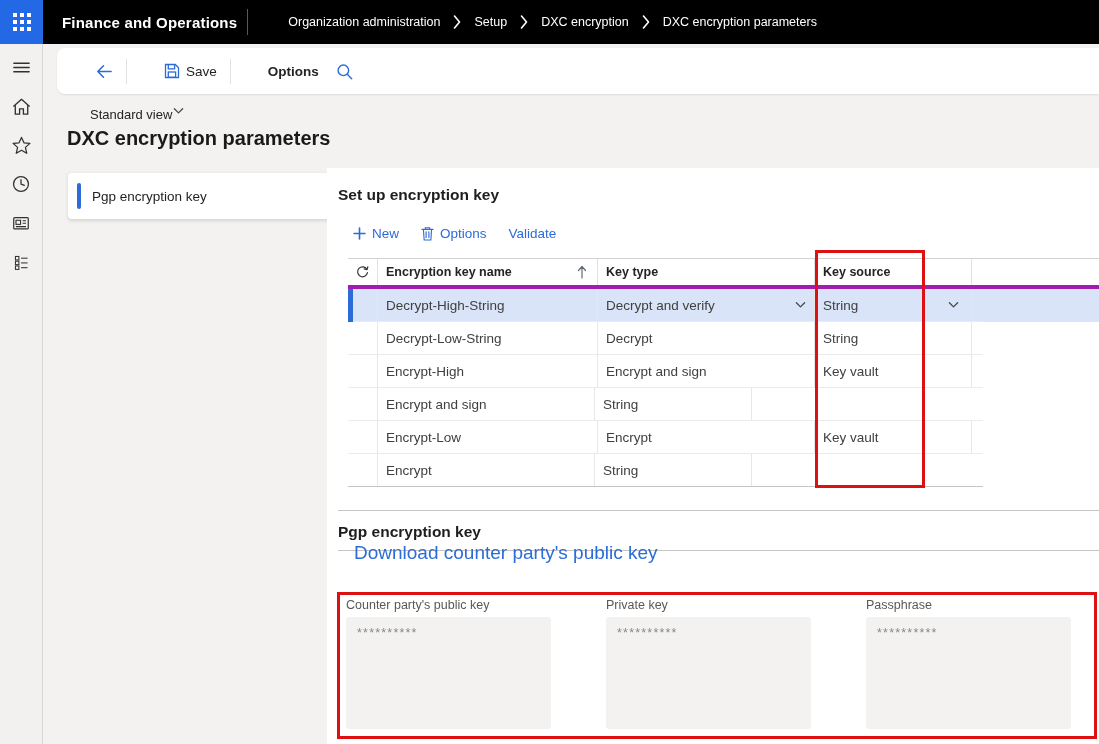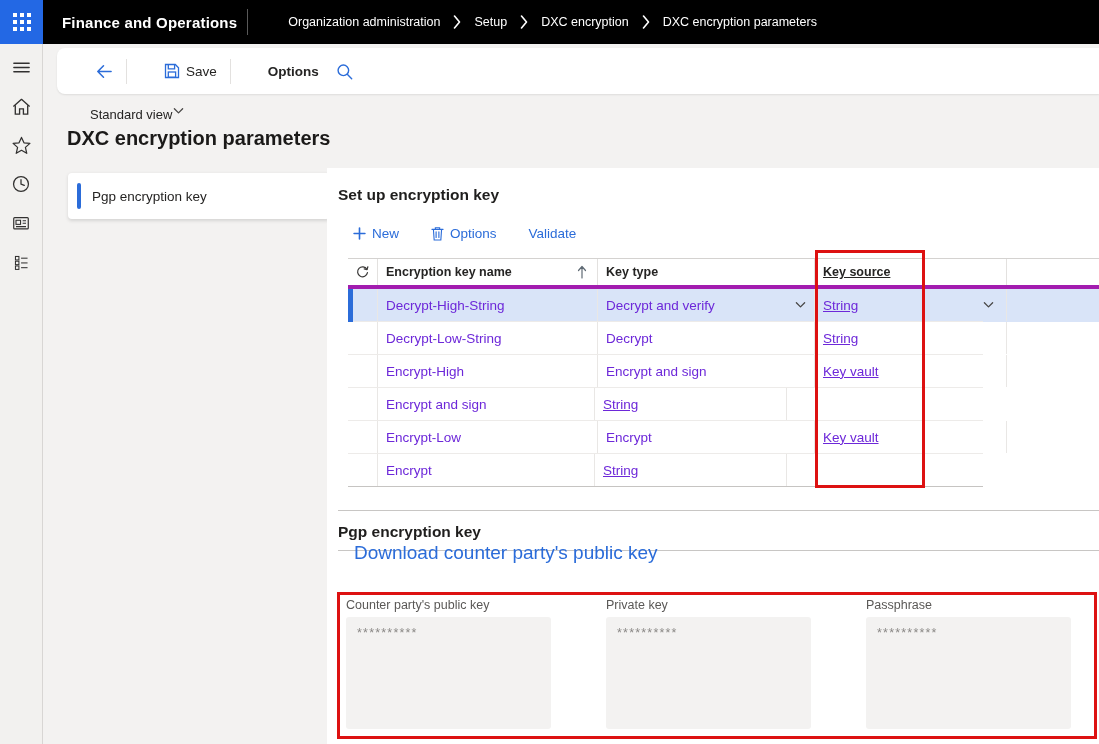--- a/index.html
+++ b/index.html
@@ -43,37 +43,37 @@
   .navcard { position:absolute; left:25px; top:5px; width:262px; height:46px; background:#fff; border-radius:4px;
              box-shadow:0 1.6px 3.6px rgba(0,0,0,.12); display:flex; align-items:center; cursor:pointer; }
   .navaccent { width:4px; height:26px; border-radius:2px; background:#2b6cd9; margin-left:9px; flex:none; }
   .navlabel { margin-left:11px; font-size:13.5px; color:#252423; }
 
   .mainpanel { position:absolute; left:284px; top:0; right:0; bottom:0; background:#fff; }
   .h-section { position:absolute; font-size:15.5px; font-weight:700; color:#1f1e1d; }
   #h-setup { left:11px; top:18px; }
   #h-pgp  { left:11px; top:355px; }
 
-  .actions { position:absolute; left:26px; top:58px; display:flex; align-items:center; gap:32px; }
+  .actions { position:absolute; left:26px; top:58px; display:flex; align-items:center; gap:22px; }
   .action { display:flex; align-items:center; gap:6px; color:#2b6cd9; font-size:13.5px; cursor:pointer; }
 
   
   .table { position:absolute; left:21px; top:90px; right:0; }
   .thead { display:flex; height:31px; border-top:1px solid #d4d2d0; border-bottom:4px solid #a21caf; }
   .th { display:flex; align-items:center; font-size:12.5px; font-weight:700; color:#252423; padding-left:8px;
         border-right:1px solid #e3e1df; cursor:pointer; }
   .c0 { width:30px; flex:none; justify-content:center; padding-left:0; }
   .c1 { width:220px; flex:none; }
   .c2 { width:217px; flex:none; }
-  .c3 { width:192px; flex:none;text-decoration:underline; }
+  .c3 { width:157px; flex:none; }
   .fill { flex:1; border:none; }
   .trow { display:flex; height:33px; position:relative; cursor:pointer; }
   .tcells { display:flex; width:635px; border-bottom:1px solid #edebe9; }
   .trow:last-child .tcells { border-bottom-color:#c6c4c2; }
-  .td { display:flex; align-items:center; font-size:13.5px; color:#6d28d9; padding-left:8px; border-right:1px solid #e9e7e5; }
+  .td { display:flex; align-items:center; font-size:13.5px; color:#404040; padding-left:8px; border-right:1px solid #e9e7e5; }
   .td.c0 { padding-left:0; }
   .trow.sel { background:#d9e4f8; }
   .trow.sel::before { content:""; position:absolute; left:0; top:0; bottom:0; width:5px; background:#2b6cd9; }
   .sorticon { margin-left:auto; margin-right:10px; display:flex; }
   .chev2 { margin-left:auto; margin-right:8px; display:flex; cursor:pointer; }
   .chev3 { margin-left:auto; margin-right:12px; display:flex; cursor:pointer; }
 
   
   .redbox1 { position:absolute; left:488px; top:82px; width:110px; height:238px; border:3px solid #dd1111; z-index:6; pointer-events:none; }
   .redbox2 { position:absolute; left:10px; top:424px; width:760px; height:147px; border:3px solid #dd1111; z-index:6; pointer-events:none; }

